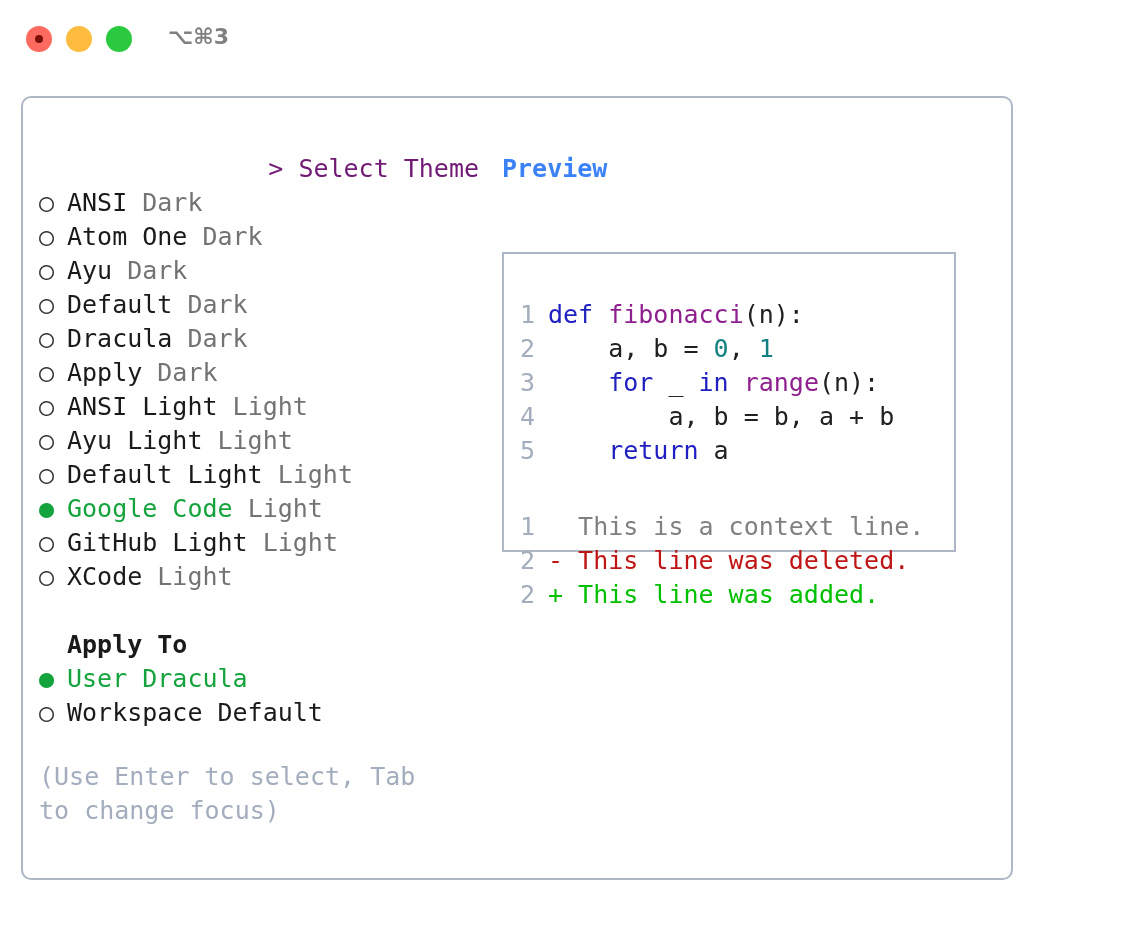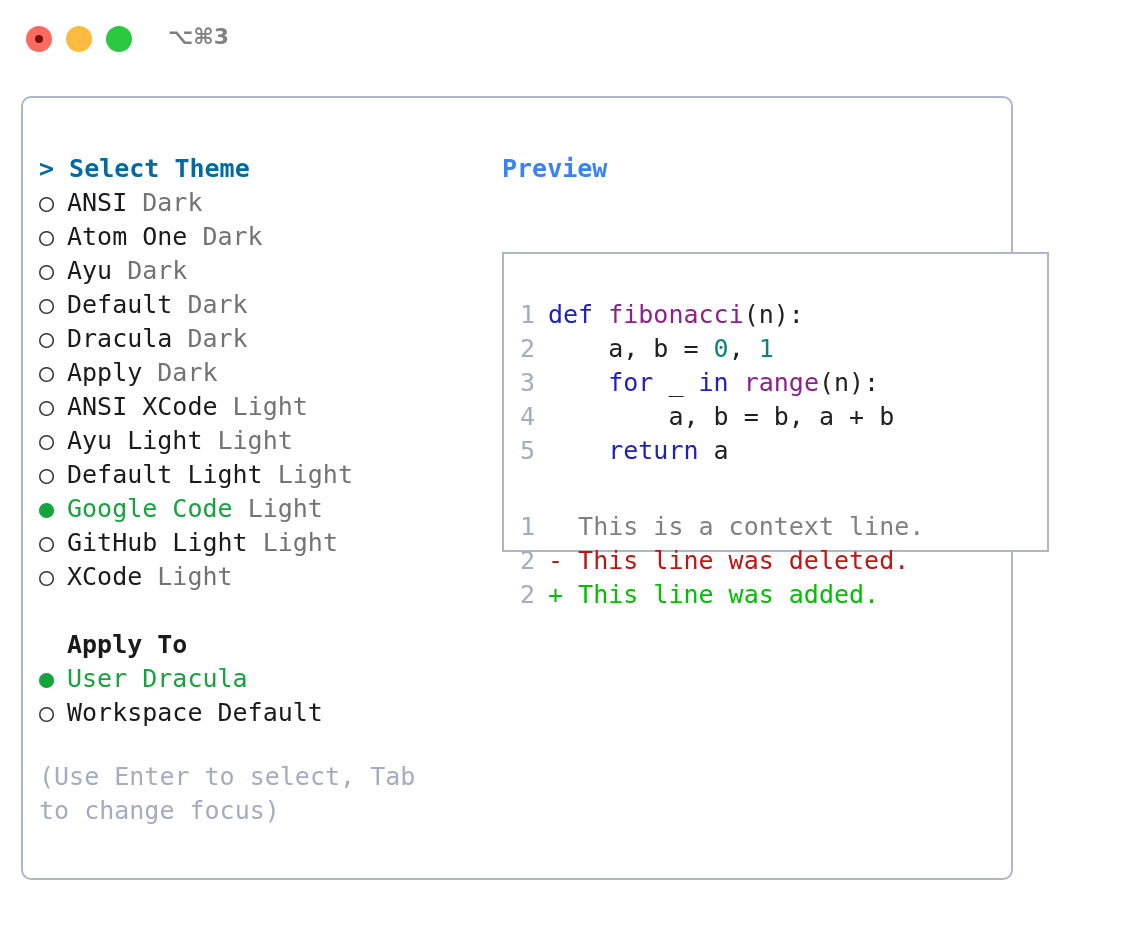--- a/index.html
+++ b/index.html
@@ -73,22 +73,23 @@
     width: 440px;
   }
   .row {
     height: 34px;
     line-height: 34px;
     font-size: 25px;
     white-space: pre;
     color: #1a1a1a;
   }
   .section-head {
-    font-weight: bold;
-    color: #0369a1;
+    font-weight: normal;
+    color: #701a75;
+    text-align: right;
   }
   .marker {
     display: inline-block;
     width: 28px;
     color: #333333;
   }
   .marker.sel { color: #14a33c; }
   .name { color: #1a1a1a; }
   .name.sel { color: #14a33c; }
   .variant {
@@ -119,21 +120,21 @@
   #preview-title {
     font-size: 25px;
     font-weight: bold;
     color: #3b82f6;
     line-height: 34px;
   }
   #preview-box {
     position: absolute;
     left: 0;
     top: 100px;
-    width: 547px;
+    width: 454px;
     height: 300px;
     border: 2px solid #aeb7c6;
     box-sizing: border-box;
     background: #ffffff;
   }
   .code-line {
     height: 34px;
     line-height: 34px;
     font-size: 25px;
     white-space: pre;
@@ -179,21 +180,21 @@
 
     <div id="left-col">
       <div class="row section-head">&gt; Select Theme</div>
       <div id="theme-list">
           <div class="row"><span class="marker">○</span><span class="name">ANSI </span><span class="variant">Dark</span></div>
           <div class="row"><span class="marker">○</span><span class="name">Atom One </span><span class="variant">Dark</span></div>
           <div class="row"><span class="marker">○</span><span class="name">Ayu </span><span class="variant">Dark</span></div>
           <div class="row"><span class="marker">○</span><span class="name">Default </span><span class="variant">Dark</span></div>
           <div class="row"><span class="marker">○</span><span class="name">Dracula </span><span class="variant">Dark</span></div>
           <div class="row"><span class="marker">○</span><span class="name">Apply </span><span class="variant">Dark</span></div>
-          <div class="row"><span class="marker">○</span><span class="name">ANSI XCode </span><span class="variant">Light</span></div>
+          <div class="row"><span class="marker">○</span><span class="name">ANSI Light </span><span class="variant">Light</span></div>
           <div class="row"><span class="marker">○</span><span class="name">Ayu Light </span><span class="variant">Light</span></div>
           <div class="row"><span class="marker">○</span><span class="name">Default Light </span><span class="variant">Light</span></div>
           <div class="row"><span class="marker sel">●</span><span class="name sel">Google Code </span><span class="variant">Light</span></div>
           <div class="row"><span class="marker">○</span><span class="name">GitHub Light </span><span class="variant">Light</span></div>
           <div class="row"><span class="marker">○</span><span class="name">XCode </span><span class="variant">Light</span></div>
         </div>
 
       <div class="row" style="height:34px;">&nbsp;</div>
 
       <div class="row" id="apply-head"><span class="marker"> </span><span class="name">Apply To</span></div>

